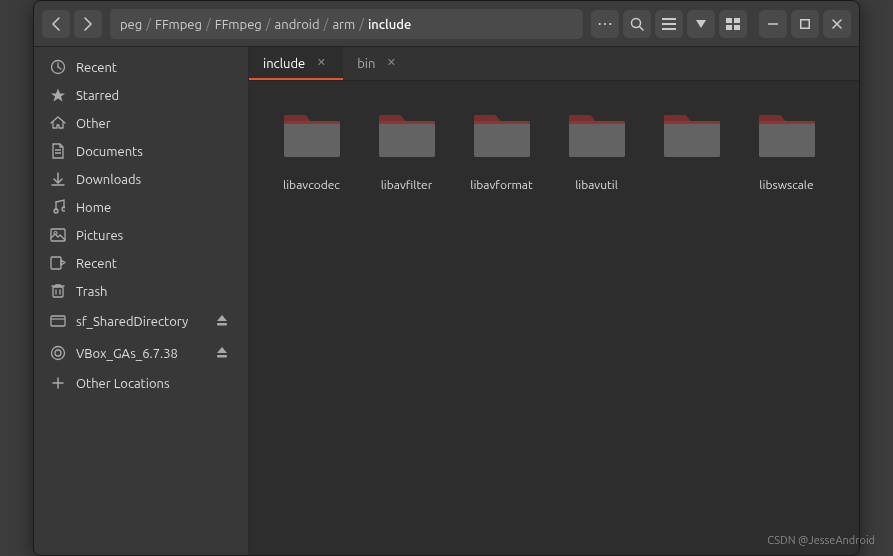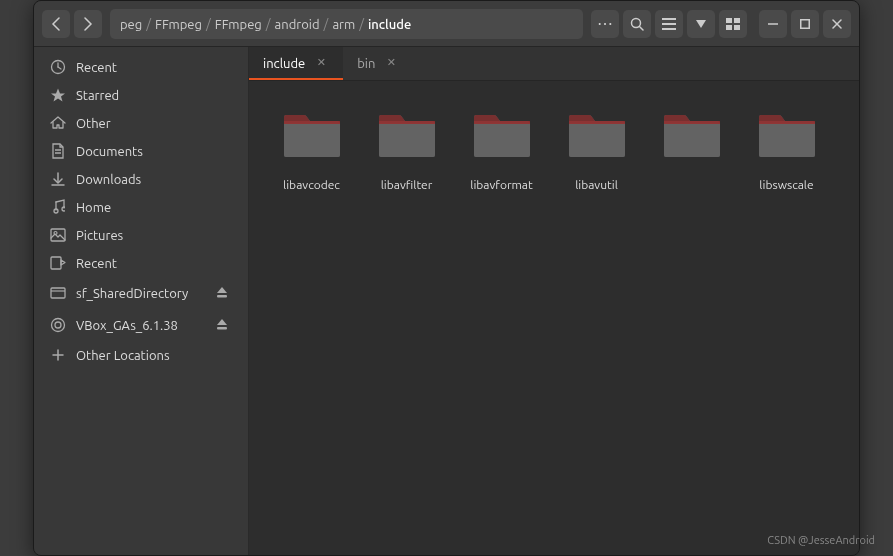--- a/index.html
+++ b/index.html
@@ -394,41 +394,53 @@
         <span class="sidebar-icon">
           <svg width="16" height="14" viewBox="0 0 16 14" fill="none">
               <rect x="1" y="1" width="10" height="12" rx="1" stroke="#aaa" stroke-width="1.3"></rect>
               <path d="M11 4l4 2.5-4 2.5V4z" stroke="#aaa" stroke-width="1.3" stroke-linejoin="round"></path>
             </svg>
         </span>
         <span class="sidebar-item-label">Recent</span>
       </div>
       <div class="sidebar-item">
         <span class="sidebar-icon">
+          <svg width="14" height="16" viewBox="0 0 14 16" fill="none">
+              <polyline points="1,3 13,3" stroke="#aaa" stroke-width="1.3" stroke-linecap="round"></polyline>
+              <path d="M5 3V2h4v1" stroke="#aaa" stroke-width="1.3"></path>
+              <rect x="2" y="4" width="10" height="10" rx="1" stroke="#aaa" stroke-width="1.3"></rect>
+              <line x1="5" y1="7" x2="5" y2="11" stroke="#aaa" stroke-width="1.3" stroke-linecap="round"></line>
+              <line x1="9" y1="7" x2="9" y2="11" stroke="#aaa" stroke-width="1.3" stroke-linecap="round"></line>
+            </svg>
+        </span>
+        <span class="sidebar-item-label">Trash</span>
+      </div>
+      <div class="sidebar-item">
+        <span class="sidebar-icon">
           <svg width="16" height="14" viewBox="0 0 16 14" fill="none">
               <rect x="1" y="2" width="14" height="10" rx="1" stroke="#aaa" stroke-width="1.3"></rect>
               <line x1="1" y1="5" x2="15" y2="5" stroke="#aaa" stroke-width="1.2"></line>
             </svg>
         </span>
         <span class="sidebar-item-label">sf_SharedDirectory</span>
         <span class="sidebar-eject">
           <svg width="12" height="14" viewBox="0 0 12 14">
               <polygon points="6,1 11,7 1,7" fill="#aaa"></polygon>
               <rect x="1" y="9" width="10" height="2.5" rx="1" fill="#aaa"></rect>
             </svg>
         </span>
       </div>
       <div class="sidebar-item">
         <span class="sidebar-icon">
           <svg width="16" height="16" viewBox="0 0 16 16" fill="none">
               <circle cx="8" cy="8" r="6.5" stroke="#aaa" stroke-width="1.3"></circle>
               <circle cx="8" cy="8" r="3" stroke="#aaa" stroke-width="1.3"></circle>
             </svg>
         </span>
-        <span class="sidebar-item-label">VBox_GAs_6.1.38</span>
+        <span class="sidebar-item-label">VBox_GAs_6.7.38</span>
         <span class="sidebar-eject">
           <svg width="12" height="14" viewBox="0 0 12 14">
               <polygon points="6,1 11,7 1,7" fill="#aaa"></polygon>
               <rect x="1" y="9" width="10" height="2.5" rx="1" fill="#aaa"></rect>
             </svg>
         </span>
       </div>
       <div class="sidebar-item">
         <span class="sidebar-icon">
           <svg width="14" height="14" viewBox="0 0 14 14" fill="none">

